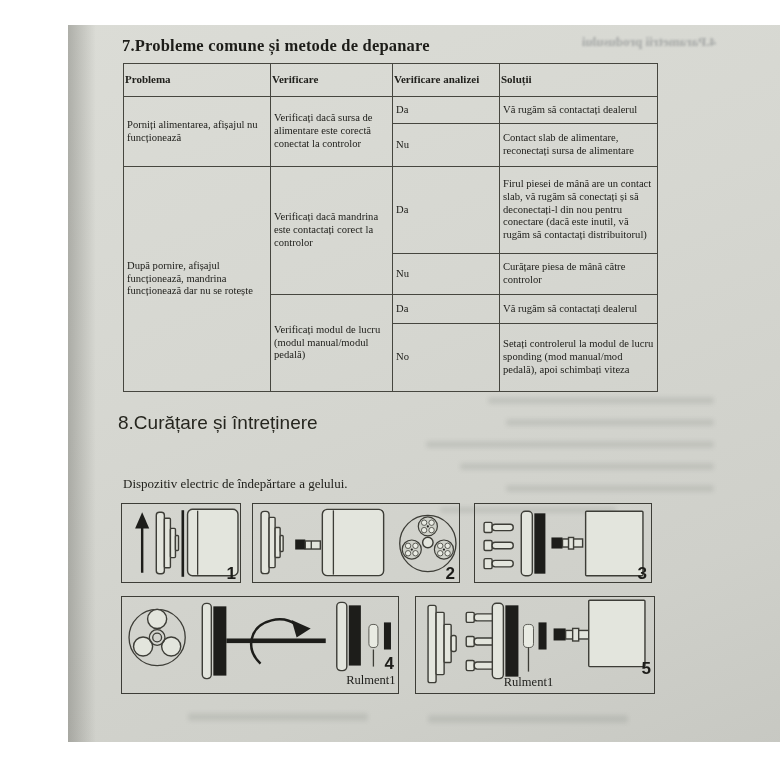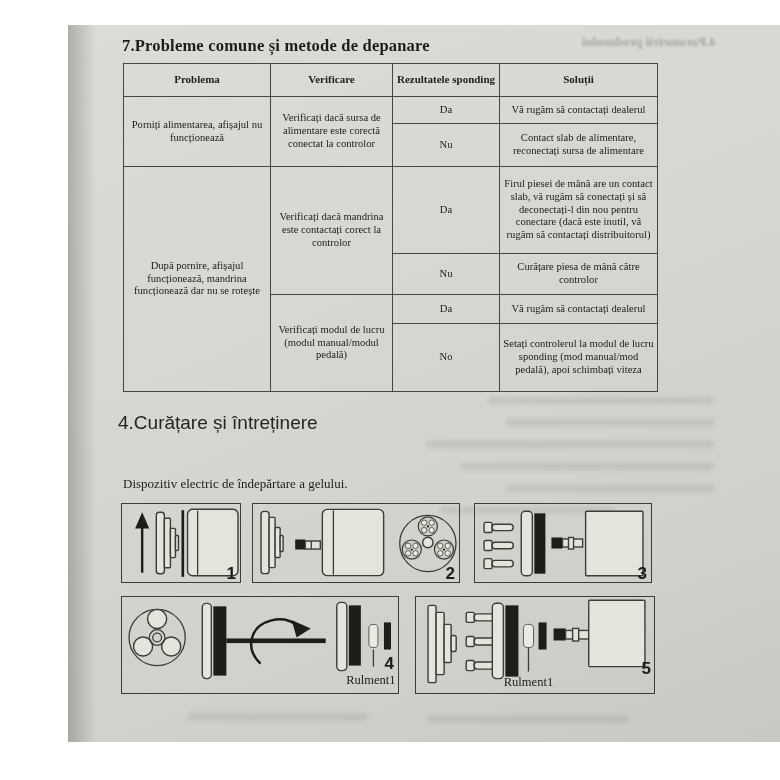--- a/index.html
+++ b/index.html
@@ -21,21 +21,21 @@
   .ghost-title { position:absolute; left:478px; top:9px; width:170px;
     font-weight:bold; font-size:13px; color:rgba(96,100,104,0.42);
     transform:scaleX(-1); filter:blur(1.1px); white-space:nowrap; overflow:hidden; }
   .gline { position:absolute; background:rgba(104,110,102,0.15); filter:blur(2.2px); border-radius:3px; }
 
   .title7 { position:absolute; left:54px; top:11px; font-weight:bold; font-size:16.5px;
     color:#1d1d19; letter-spacing:0.2px; }
 
   table.trouble { position:absolute; left:55px; top:38px; width:534px;
     border-collapse:collapse; table-layout:fixed;
-    font-size:10.6px; line-height:1.22; color:#21211d; text-align:center; }
+    font-size:10.6px; line-height:1.22; color:#21211d; text-align:left; }
   table.trouble td, table.trouble th { border:1.3px solid #46463f; padding:1px 3px; vertical-align:middle; }
   table.trouble { border:1.8px solid #3c3c36; }
   table.trouble th { font-size:11px; font-weight:bold; white-space:nowrap; overflow:hidden; padding:0 1px; }
 
   .sec8 { position:absolute; left:50px; top:387px; font-family:"Liberation Sans", sans-serif;
     font-size:19px; color:#27272), }
   .sec8 { color:#26261f; }
   .sub1 { position:absolute; left:55px; top:425px; font-size:13px; color:#22221d; letter-spacing:0.3px; }
   .sub2 { position:absolute; left:55px; top:451px; font-size:13px; color:#22221d; }
 
@@ -79,21 +79,21 @@
       <colgroup>
         <col style="width:147px">
           <col style="width:122px">
           <col style="width:107px">
           <col style="width:158px">
       </colgroup>
       <tbody>
       <tr style="height:33px">
         <th>Problema</th>
         <th>Verificare</th>
-        <th>Rezultatele sponding</th>
+        <th>Verificare analizei</th>
         <th>Soluții</th>
       </tr>
       <tr style="height:27px">
         <td rowspan="2">Porniți alimentarea, afișajul nu funcționează</td>
         <td rowspan="2">Verificați dacă sursa de alimentare este corectă conectat la controlor</td>
         <td>Da</td>
         <td>Vă rugăm să contactați dealerul</td>
       </tr>
       <tr style="height:43px">
         <td>Nu</td>
@@ -114,21 +114,21 @@
         <td>Da</td>
         <td>Vă rugăm să contactați dealerul</td>
       </tr>
       <tr style="height:68px">
         <td>No</td>
         <td>Setați controlerul la modul de lucru sponding (mod manual/mod pedală), apoi schimbați viteza</td>
       </tr>
       </tbody>
     </table>
 
-    <div class="sec8">4.Curățare și întreținere</div>
+    <div class="sec8">8.Curățare și întreținere</div>
     <div class="sub2">Dispozitiv electric de îndepărtare a gelului.</div>
 
     <div class="panel" id="p1">
       <svg viewBox="0 0 117 77">
         <g>
           <line x1="20" y1="68" x2="20" y2="22" stroke="#1d1d1a" stroke-width="2.4"></line>
           <polygon points="20,8 13,24 27,24" fill="#1d1d1a"></polygon>
         </g>
         <g>
           <rect class="s" x="34" y="8" width="8" height="61" rx="3"></rect>

